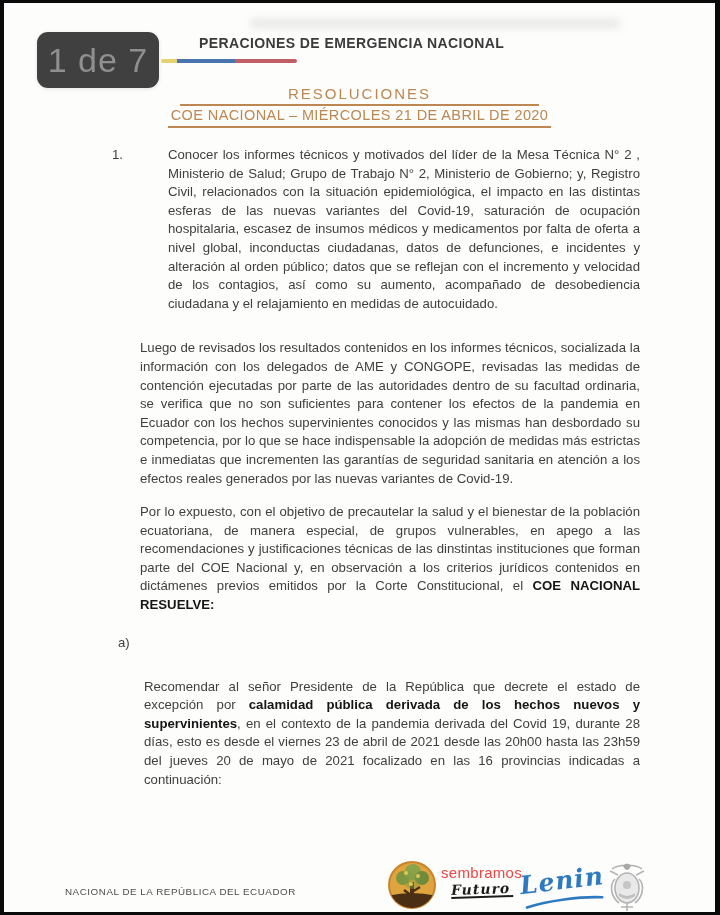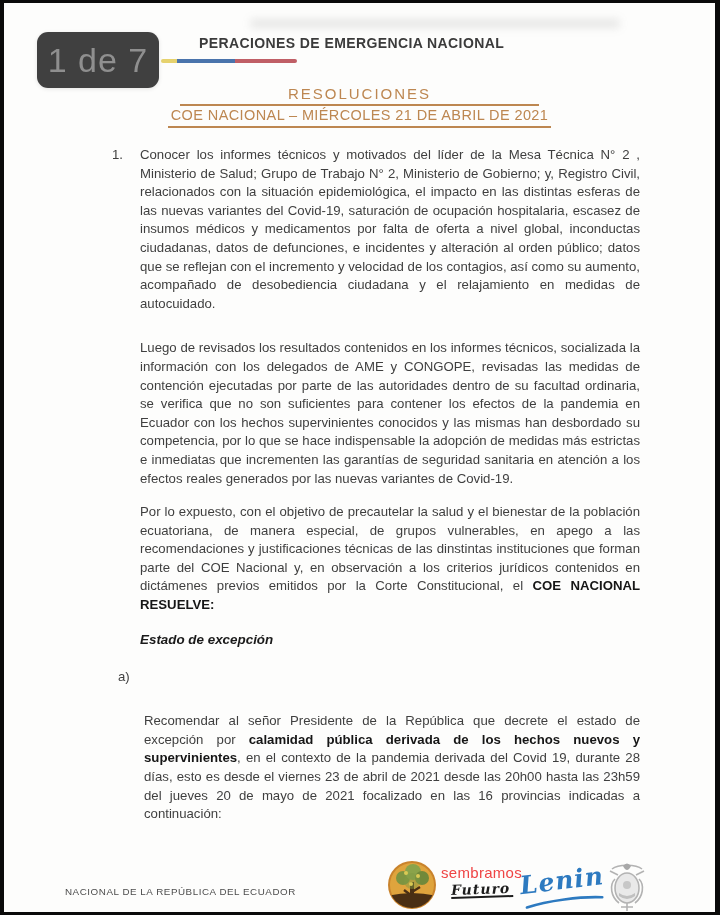--- a/index.html
+++ b/index.html
@@ -54,21 +54,21 @@
     display:inline-block;font-size:14.5px;letter-spacing:0.4px;font-weight:500;
     margin-top:2px;padding:0 3px 3px;border-bottom:2px solid;
   }
   .content{
     position:absolute;left:81px;top:135px;width:555px;
     color:#3f3f3f;font-size:13.2px;line-height:18.6px;text-align:justify;
   }
   .intro{font-weight:700;color:#151515;line-height:20px;font-size:13.6px;margin:0;}
   .numbered{display:flex;margin-top:8px;}
   .numbered .marker{flex:0 0 28px;margin-left:27px;}
-  .numbered .body{flex:1;}
+  .numbered .body{flex:1;margin-left:28px;}
   .p-block{margin:26px 0 0 55px;}
   .p-block.tight{margin-top:15px;}
   .b{font-weight:700;color:#161616;}
   .section-h{
     margin:16px 0 0 55px;font-weight:700;font-style:italic;color:#1a1a1a;
     font-size:13.4px;
   }
   .lettered{display:flex;margin-top:19px;}
   .lettered .marker{flex:0 0 26px;margin-left:33px;}
   .lettered .body{flex:1;margin-top:44px;}
@@ -110,37 +110,36 @@
 
       <div class="flag">
         <span class="f-y" style="background-color: rgb(230, 210, 110);"></span>
         <span class="f-b" style="background-color: rgb(74, 116, 172);"></span>
         <span class="f-r" style="background-color: rgb(192, 95, 102);"></span>
       </div>
 
       <div class="titles">
         <span class="title-main" style="color: rgb(189, 135, 81); border-color: rgb(189, 135, 81);">RESOLUCIONES</span>
         <br>
-        <span class="title-sub" style="color: rgb(189, 135, 81); border-color: rgb(189, 135, 81);">COE NACIONAL – MIÉRCOLES 21 DE ABRIL DE 2021</span>
+        <span class="title-sub" style="color: rgb(189, 135, 81); border-color: rgb(189, 135, 81);">COE NACIONAL – MIÉRCOLES 21 DE ABRIL DE 2020</span>
       </div>
 
       <div class="content">
 
         <div class="numbered">
           <span class="marker">1.</span>
           <span class="body">Conocer los informes técnicos y motivados del líder de la Mesa Técnica N° 2 , Ministerio de Salud; Grupo de Trabajo N° 2, Ministerio de Gobierno; y, Registro Civil, relacionados con la situación epidemiológica, el impacto en las distintas esferas de las nuevas variantes del Covid-19, saturación de ocupación hospitalaria, escasez de insumos médicos y medicamentos por falta de oferta a nivel global, inconductas ciudadanas, datos de defunciones, e incidentes y alteración al orden público; datos que se reflejan con el incremento y velocidad de los contagios, así como su aumento, acompañado de desobediencia ciudadana y el relajamiento en medidas de autocuidado.</span>
         </div>
 
         <div class="p-block">Luego de revisados los resultados contenidos en los informes técnicos,  socializada la información con los delegados de AME y CONGOPE,  revisadas las medidas de contención ejecutadas por parte de las autoridades dentro de su facultad ordinaria, se verifica que no son suficientes para contener los efectos de la pandemia en Ecuador con los hechos supervinientes conocidos y las mismas han desbordado su competencia, por lo que se hace indispensable la adopción de medidas más estrictas e inmediatas que incrementen las garantías de seguridad sanitaria en atención a los efectos reales generados por las nuevas variantes de Covid-19.</div>
 
         <div class="p-block tight">
           <span>Por lo expuesto, con el objetivo de precautelar la salud y el bienestar de la población ecuatoriana, de manera especial, de grupos vulnerables, en apego a las recomendaciones y justificaciones técnicas de las dinstintas instituciones que forman parte del COE Nacional y, en observación a los criterios jurídicos contenidos en dictámenes previos emitidos por la Corte Constitucional, el </span><span class="b">COE NACIONAL RESUELVE:</span>
         </div>
 
-        <div class="section-h">Estado de excepción</div>
 
         <div class="lettered">
           <span class="marker">a)</span>
           <span class="body"><span>Recomendar al señor Presidente de la República que decrete el estado de excepción por </span><span class="b">calamidad pública derivada de los hechos nuevos y supervinientes</span><span>, en el contexto de la pandemia derivada del Covid 19, durante 28 días, esto es desde el viernes 23 de abril de 2021 desde las 20h00 hasta las 23h59 del jueves 20 de mayo de 2021 focalizado en las 16 provincias indicadas a continuación:</span></span>
         </div>
       </div>
 
       <div class="gov-label">NACIONAL DE LA REPÚBLICA DEL ECUADOR</div>
 
       <svg class="logo-tree" viewBox="0 0 50 50">

